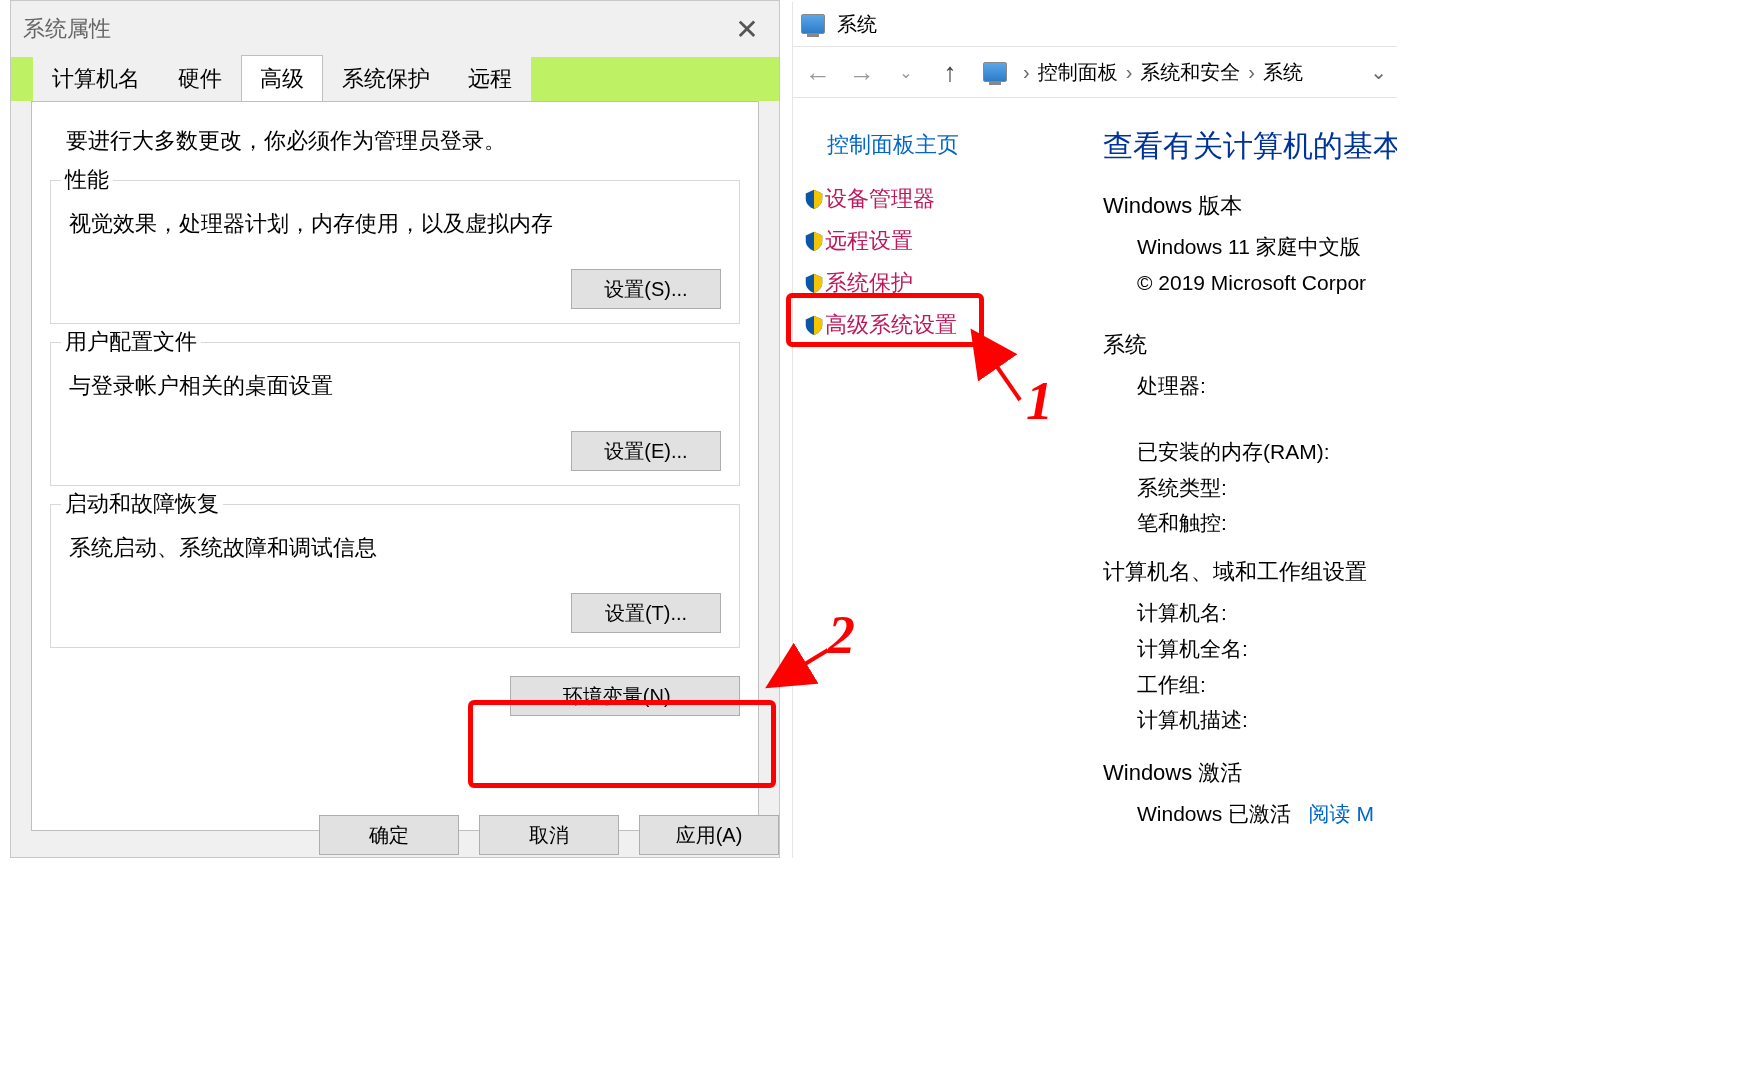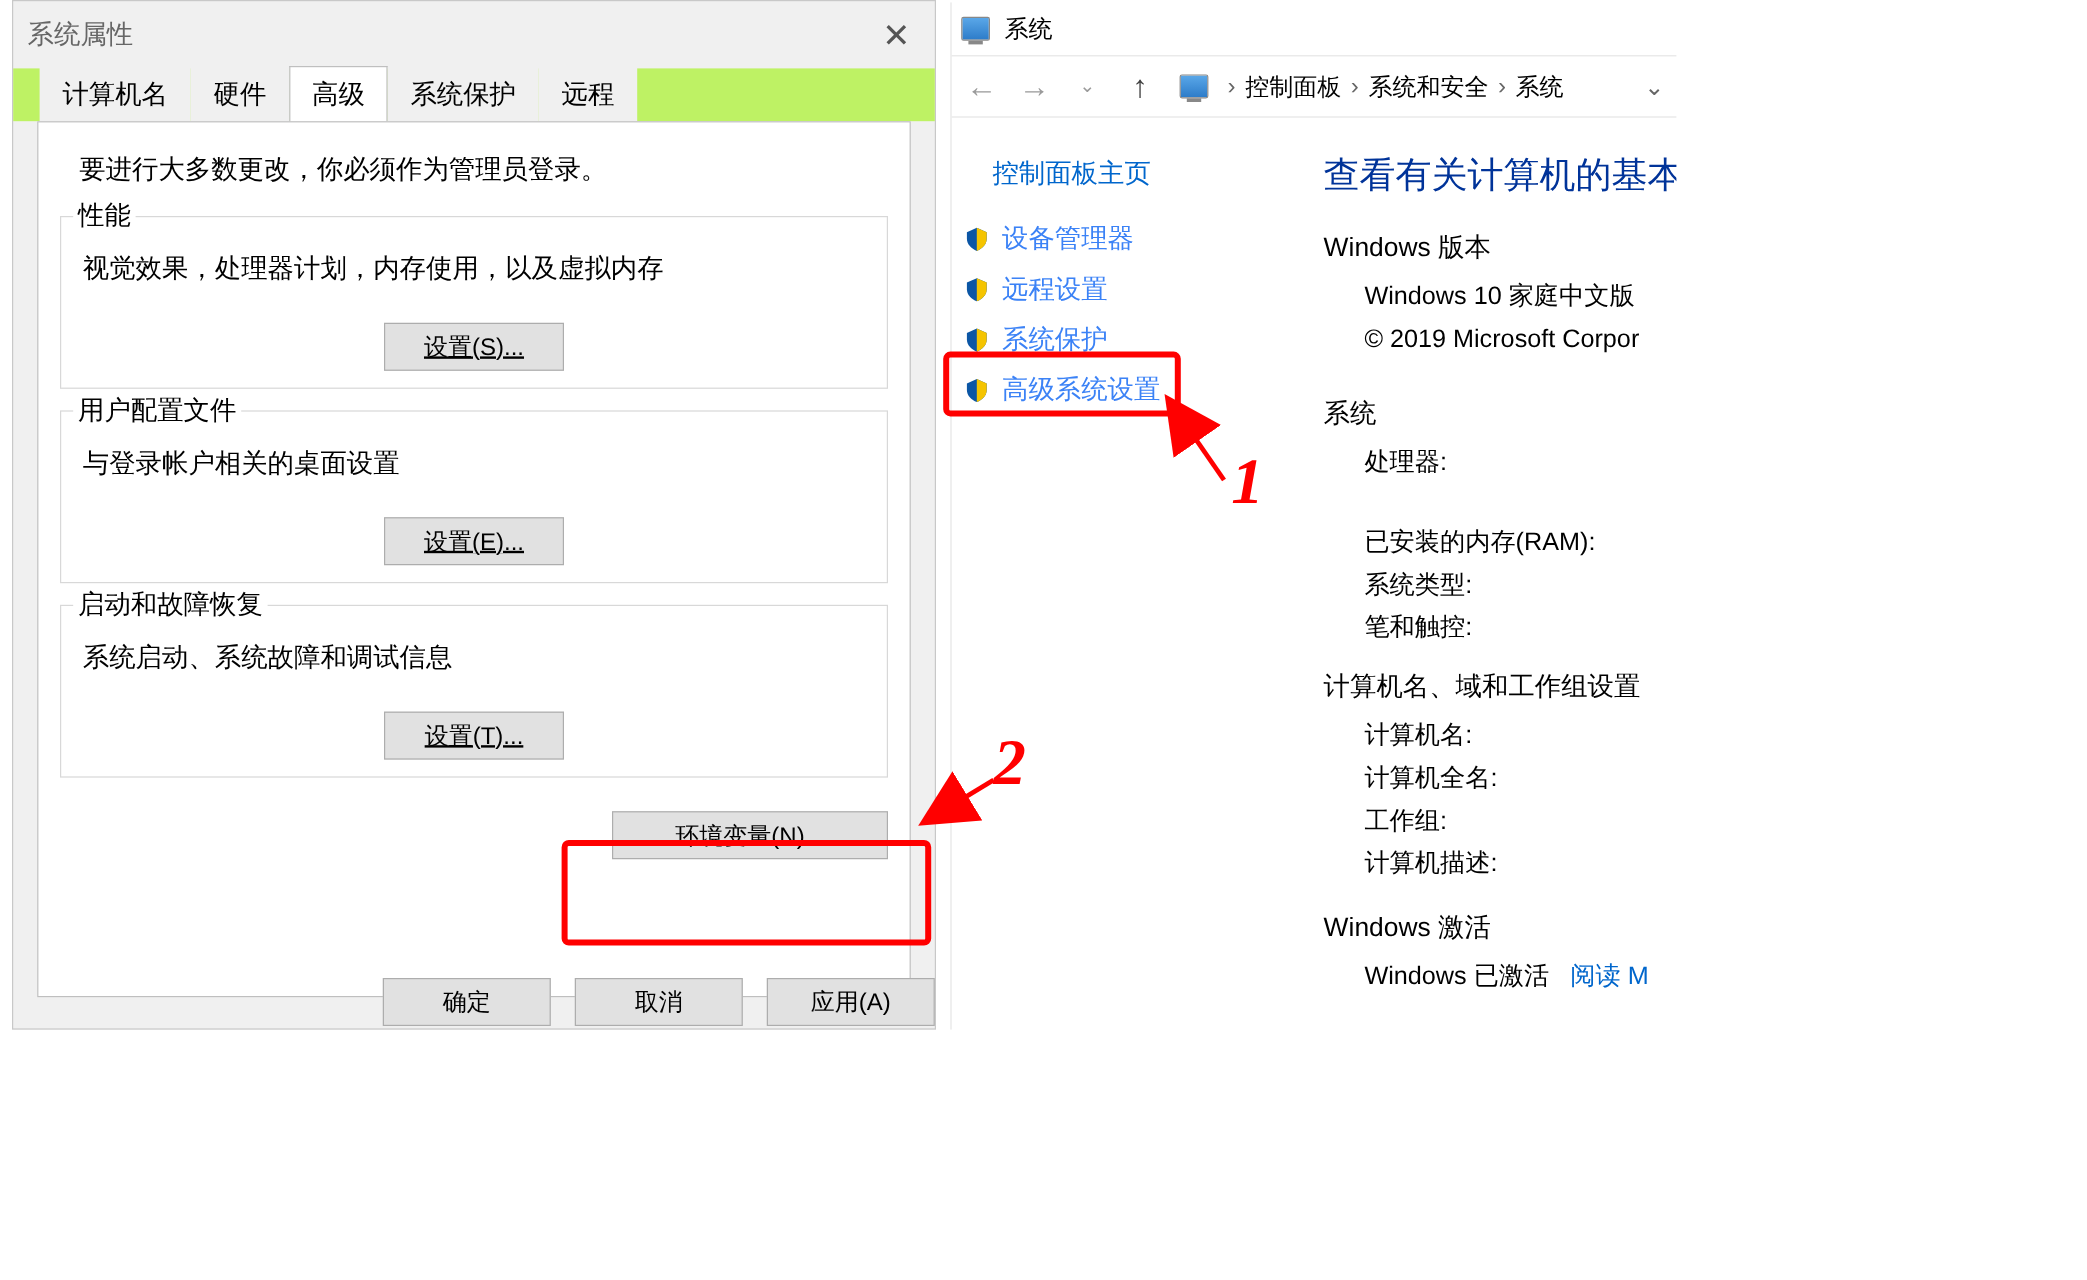--- a/index.html
+++ b/index.html
@@ -95,22 +95,21 @@
     background: #fff;
     padding: 0 4px;
     font-size: 22px;
   }
   .groupbox .desc {
     font-size: 22px;
     margin: 14px 0 30px 0;
   }
   .groupbox .btnrow {
     display: flex;
-    justify-content: center;
-    text-decoration: underline;
+    justify-content: flex-end;
   }
 
   .winbtn {
     min-width: 150px;
     height: 40px;
     background: #e1e1e1;
     border: 1px solid #adadad;
     font-size: 20px;
     cursor: pointer;
     padding: 0 18px;
@@ -226,24 +225,23 @@
   }
   .cp-home {
     color: #0066cc;
     font-size: 22px;
     padding: 0 0 18px 34px;
     cursor: pointer;
   }
   .cp-item {
     display: flex;
     align-items: center;
-    gap: 10px;
     padding: 6px 10px 6px 10px;
     font-size: 22px;
-    color: #3b82f6;
+    color: #be185d;
     cursor: pointer;
   }
   .shield {
     width: 22px; height: 24px;
     display: inline-block;
     flex: none;
   }
   .shield svg { width:100%; height:100%; display:block; }
 
   .right-pane {
@@ -400,21 +398,21 @@
             </svg>
         </span>
         <span>高级系统设置</span>
       </div>
     </div>
 
     <div class="right-pane">
       <h1>查看有关计算机的基本</h1>
 
       <div class="section-head">Windows 版本</div>
-      <div class="indent">Windows 10 家庭中文版</div>
+      <div class="indent">Windows 11 家庭中文版</div>
       <div class="indent">© 2019 Microsoft Corpor</div>
 
       <div class="section-head" style="margin-top:30px">系统</div>
       <div class="indent">处理器:</div>
       <div class="indent" style="margin-top:30px">已安装的内存(RAM):</div>
       <div class="indent">系统类型:</div>
       <div class="indent">笔和触控:</div>
 
       <div class="section-head" style="margin-top:16px">计算机名、域和工作组设置</div>
       <div class="indent">计算机名:</div>

